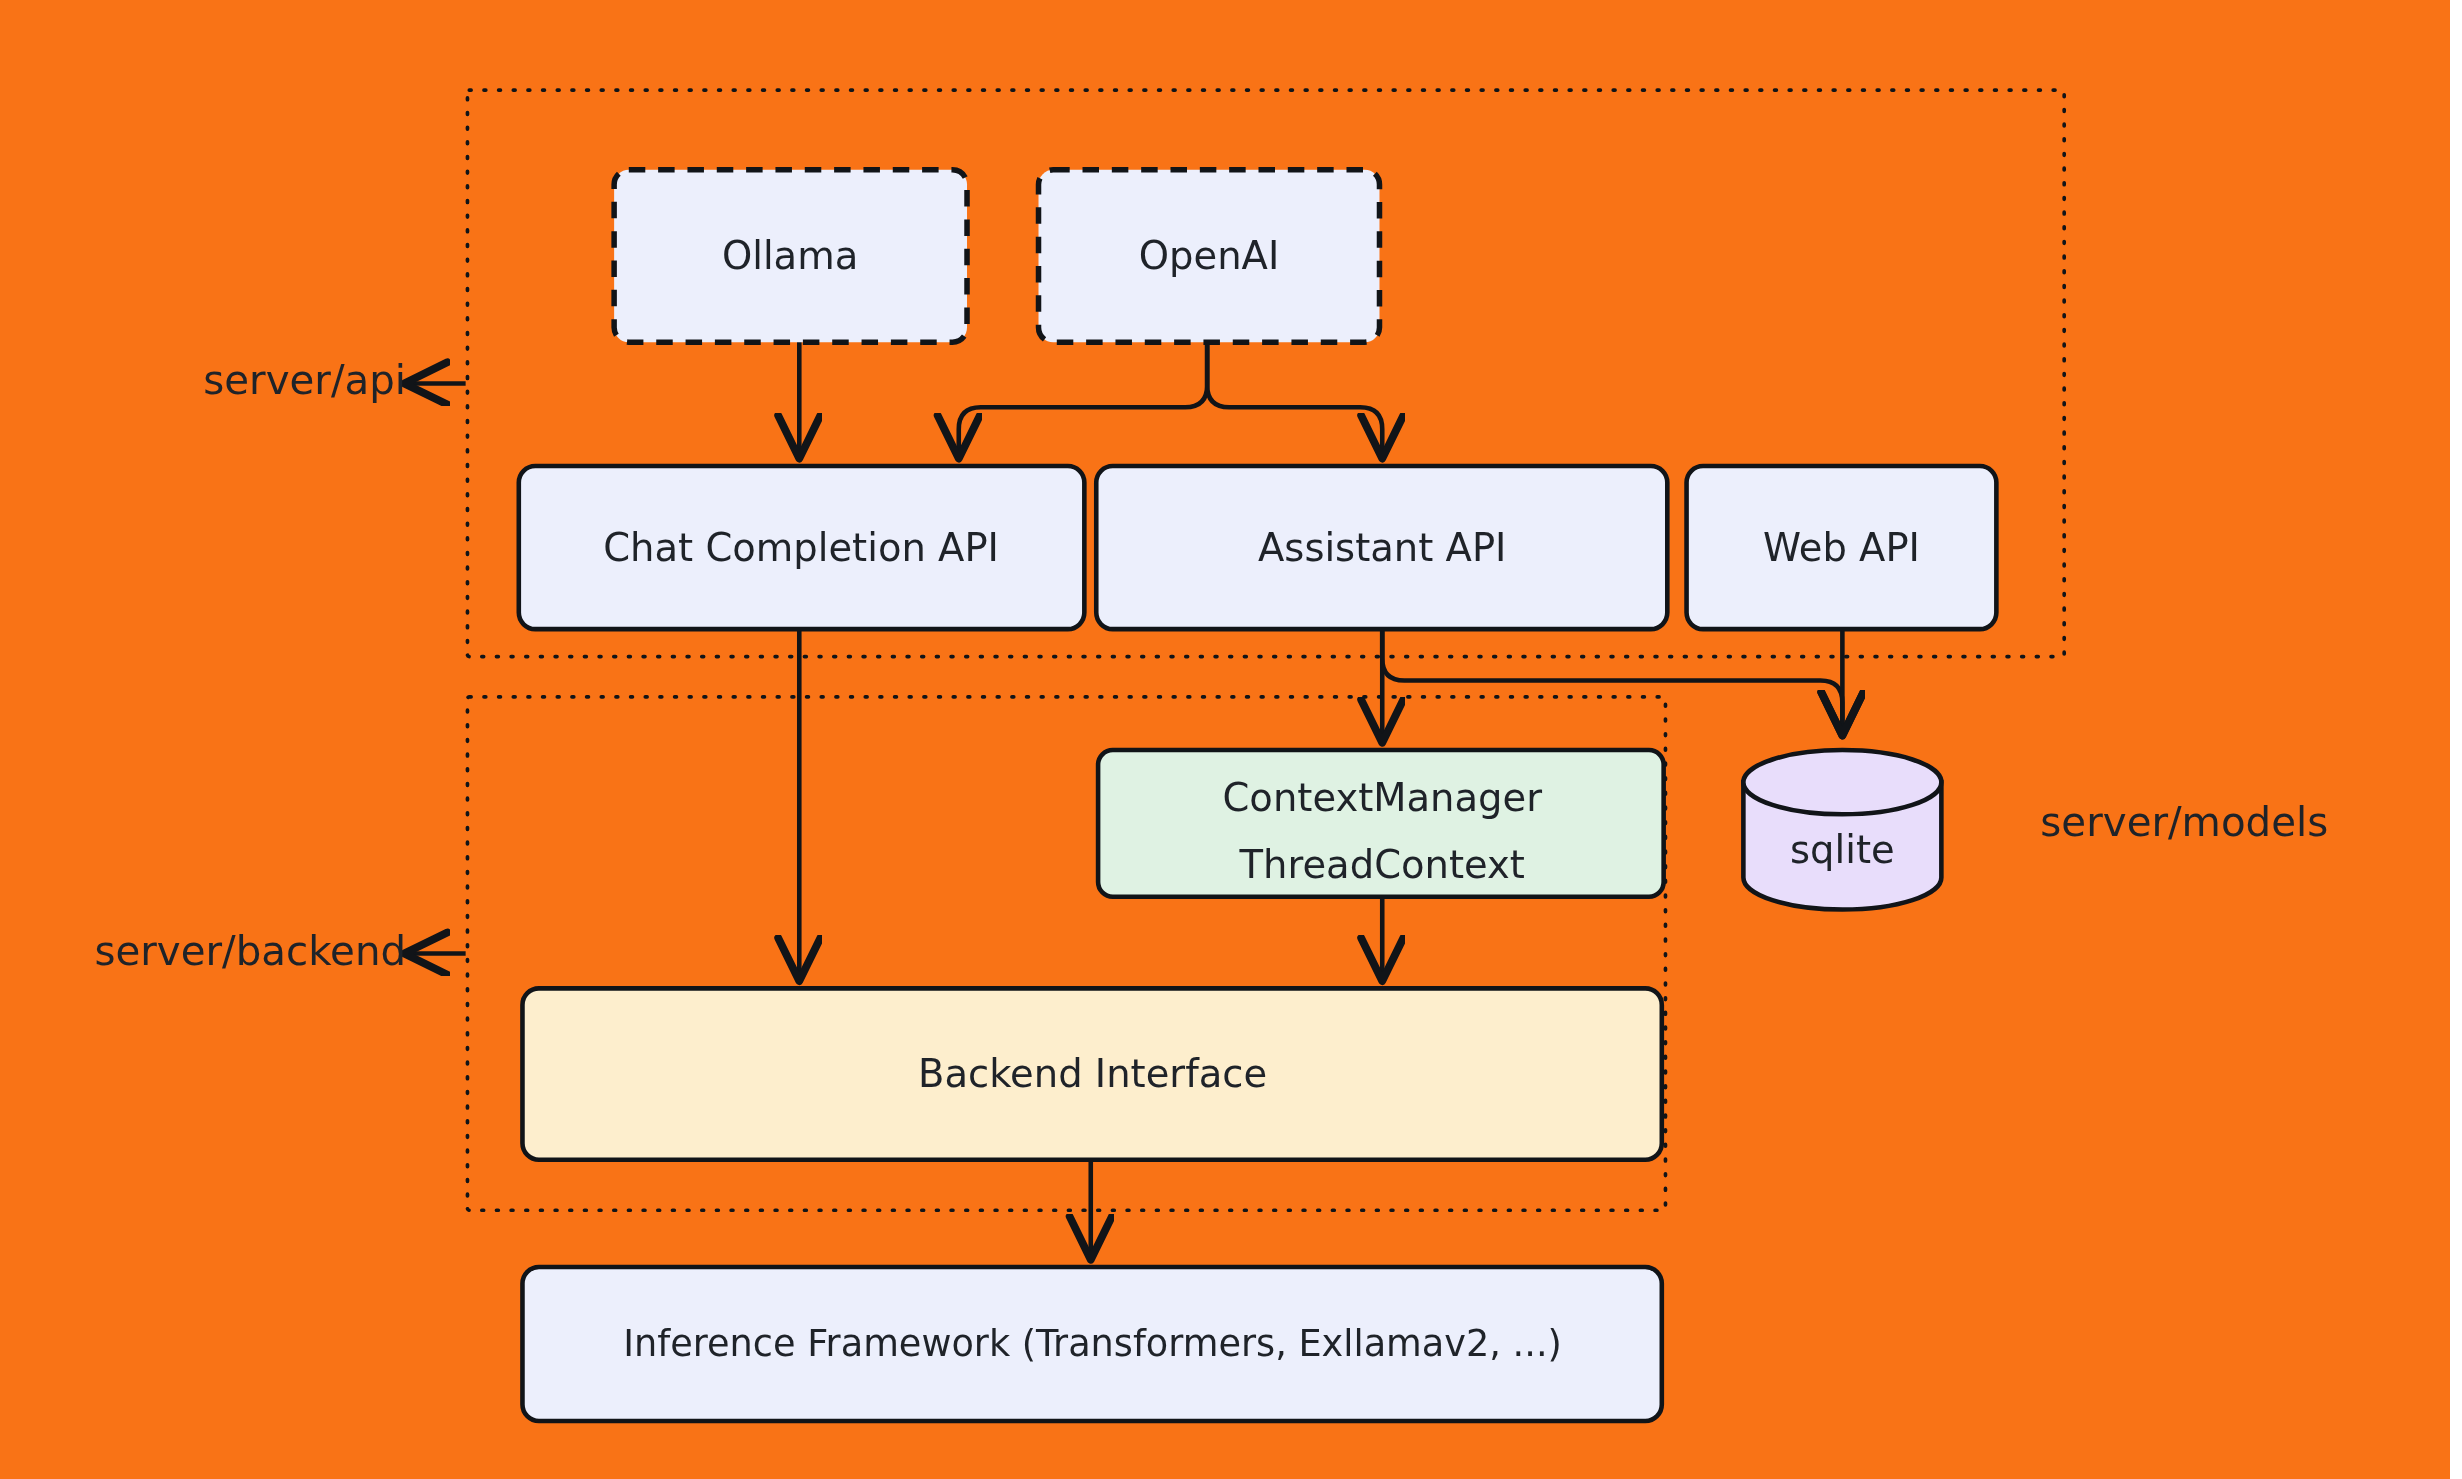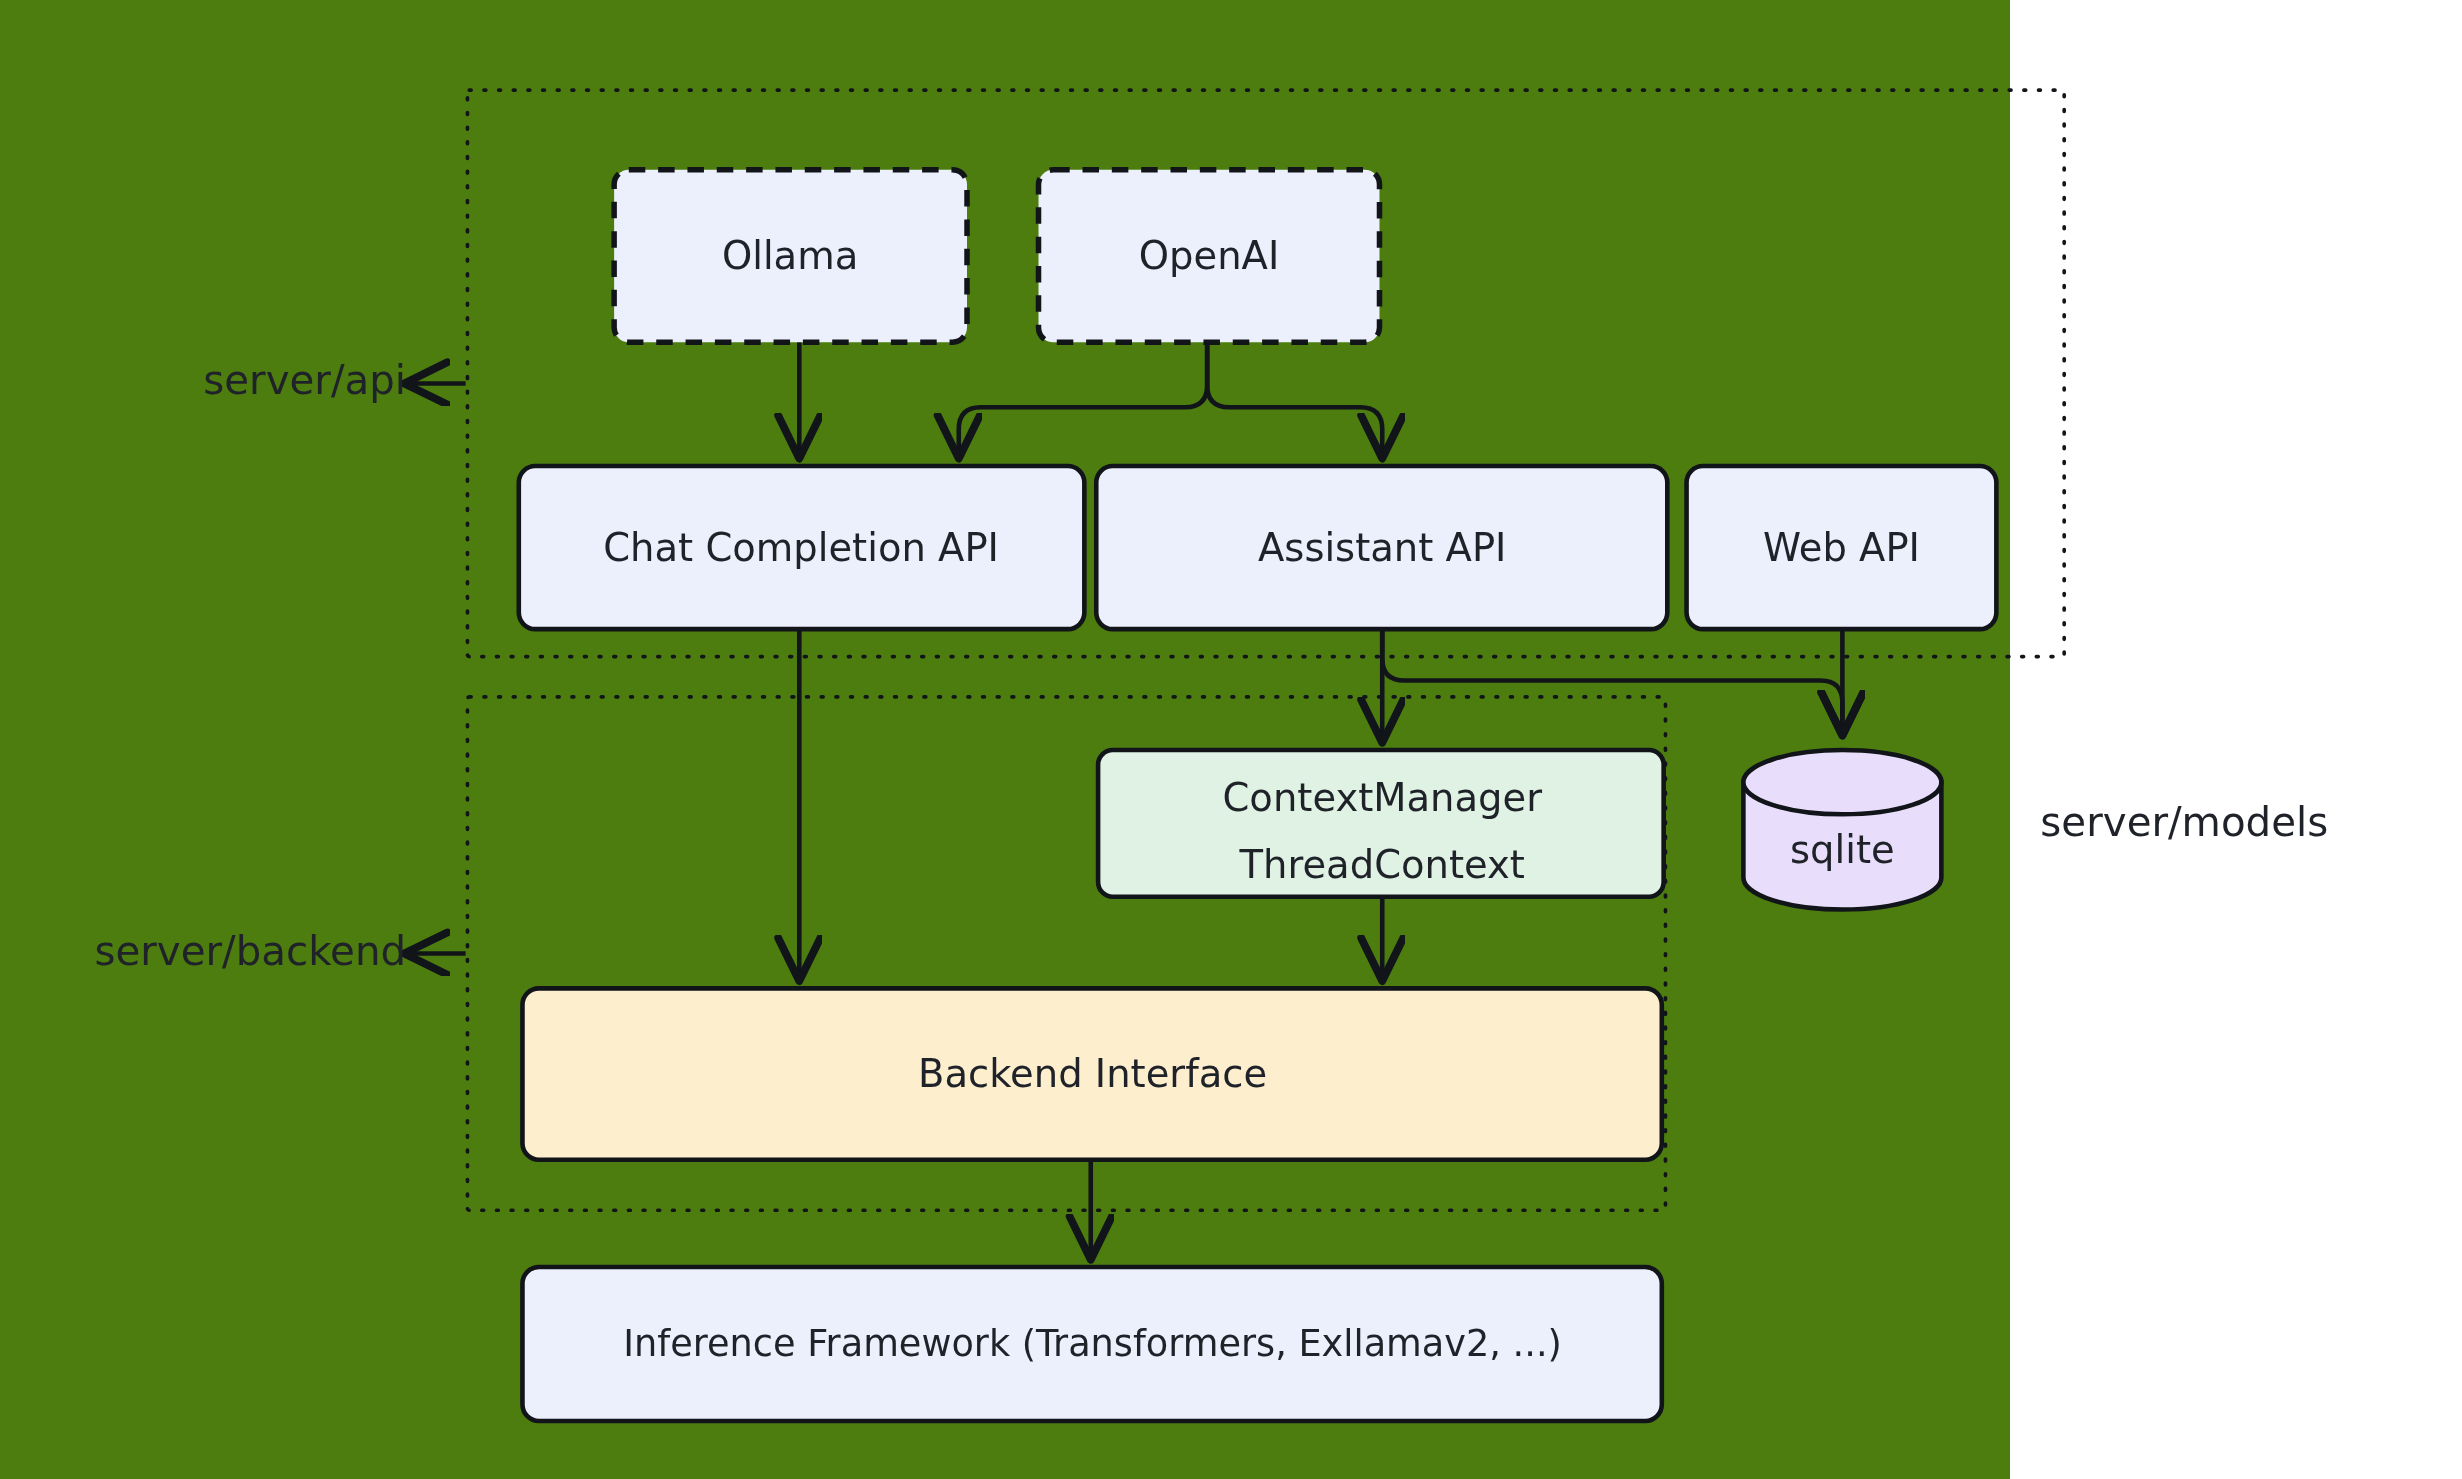--- a/index.html
+++ b/index.html
@@ -8,23 +8,23 @@
     background: #ffffff;
   }
   body {
     width: 2462px;
     height: 1480px;
     font-family: "DejaVu Sans", sans-serif;
     overflow: hidden;
   }
   #canvas {
     position: relative;
-    width: 2010px;
+    width: 2450px;
     height: 1480px;
-    background: #4d7c0f;
+    background: #f97316;
   }
   svg#diagram {
     position: absolute;
     top: 0;
     left: 0;
     width: 2462px;
     height: 1480px;
     display: block;
   }
   .node-rect {

